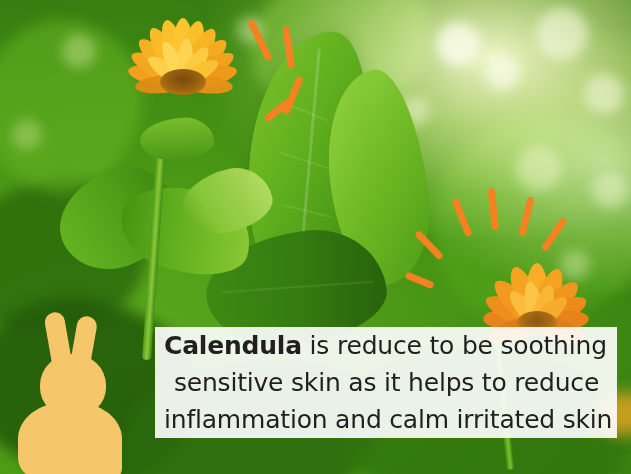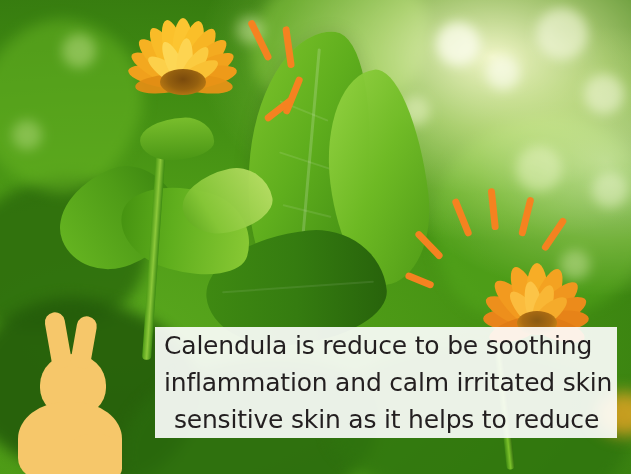--- a/index.html
+++ b/index.html
@@ -123,21 +123,21 @@
     line-height: 37px;
     letter-spacing: -0.2px;
     padding: 0 8px 0 9px;
     white-space: nowrap;
     box-sizing: border-box;
   }
   .cap-line.l1 { width: 462px; }
   .cap-line.l2 { width: 462px; text-align: center; }
   .cap-line.l3 { width: 462px; text-align: center; }
   .cap-strong {
-    font-weight: normal;
+    font-weight: bold;
   }
 </style>
 </head>
 <body>
 
 <div id="stage">
 
   <div class="layer bg-base"></div>
 
   <div class="leafblob" style="left:-40px;top:180px;width:190px;height:150px;background:#2c6b0c;opacity:.85;transform:rotate(-18deg);"></div>
@@ -248,17 +248,17 @@
     <div class="bunny-part" style="left:34px;top:-6px;width:20px;height:56px;border-radius:12px 12px 8px 8px;transform:rotate(-10deg);"></div>
     <div class="bunny-part" style="left:60px;top:-2px;width:20px;height:52px;border-radius:12px 12px 8px 8px;transform:rotate(10deg);"></div>
 
     <div class="bunny-part" style="left:4px;top:84px;width:104px;height:80px;border-radius:46% 46% 30% 30%;"></div>
 
     <div class="bunny-part" style="left:54px;top:116px;width:54px;height:46px;border-radius:40% 45% 25% 25%;"></div>
   </div>
 
   <div class="caption">
     <div class="cap-line l1"><span class="cap-strong">Calendula</span><span> is reduce to be soothing</span></div>
+    <div class="cap-line l2">sensitive skin as it helps to reduce</div>
     <div class="cap-line l3">inflammation and calm irritated skin</div>
-    <div class="cap-line l2">sensitive skin as it helps to reduce</div>
   </div>
 
 </div>
 
 </body></html>

